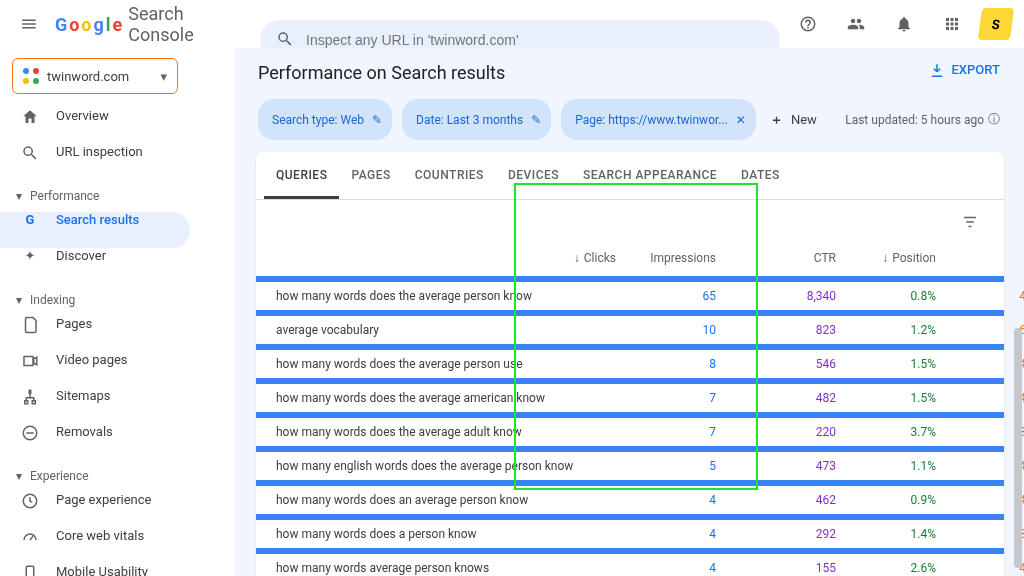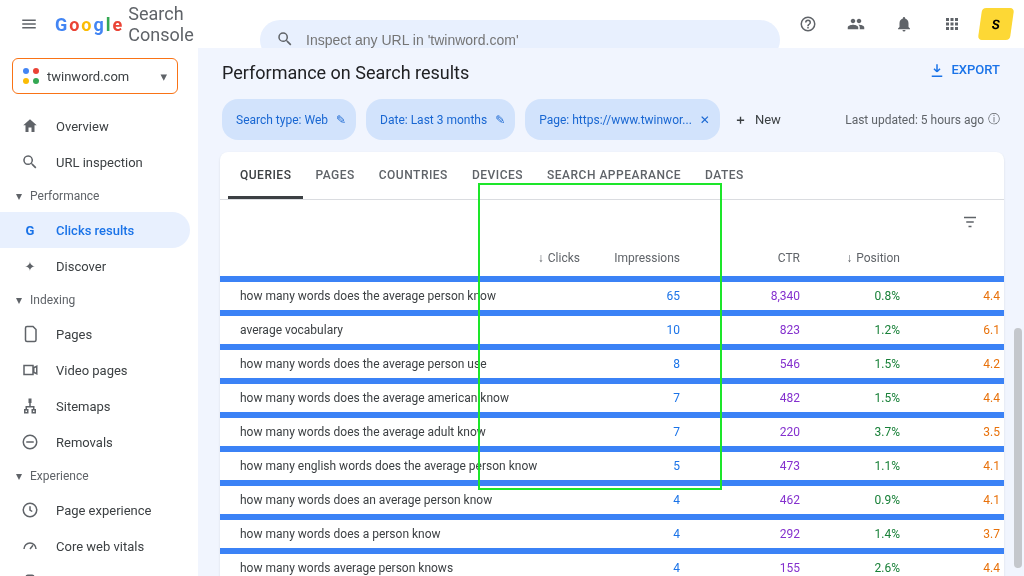--- a/index.html
+++ b/index.html
@@ -18,27 +18,27 @@
   .avatar { width: 32px; height: 32px; background: #fdd835; border-radius: 4px; display:flex; align-items:center; justify-content:center; font-weight:bold; color:#000; transform: skewX(-8deg); }
 
   .layout { display: flex; height: calc(576px - 48px); }
   .sidebar { width: 198px; padding: 10px 8px 10px 0; overflow: hidden; }
   .property-pill { margin: 0 12px 14px 12px; border: 1px solid #f97316; border-radius: 6px; height: 36px; display: flex; align-items: center; padding: 0 10px; gap: 8px; cursor: pointer; }
   .dots4 { width:16px; height:16px; position:relative; }
   .dots4 span { position:absolute; width:6px; height:6px; border-radius:50%; }
   .dots4 .a{background:#4285F4;top:0;left:0;} .dots4 .b{background:#EA4335;top:0;right:0;}
   .dots4 .c{background:#FBBC05;bottom:0;left:0;} .dots4 .d{background:#34A853;bottom:0;right:0;}
   .property-pill .name { flex:1; font-size:13px; color:#3c4043; }
-  .nav-item { display:flex; align-items:center; height:36px; padding: 0 12px 0 20px; gap: 16px; color:#3c4043; font-size:13px; border-radius: 0 18px 18px 0; cursor:pointer; }
+  .nav-item { display:flex; align-items:flex-start; height:36px; padding: 0 12px 0 20px; gap: 16px; color:#3c4043; font-size:13px; border-radius: 0 18px 18px 0; cursor:pointer; }
   .nav-item.selected { background:#e8f0fe; color:#1a73e8; font-weight:500; }
   .nav-item .ico { width:20px; color:#5f6368; display:flex; align-items:center; justify-content:center; }
   .nav-item.selected .ico { color:#1a73e8; }
   .nav-section { display:flex; align-items:center; height:32px; padding: 0 12px 0 16px; gap:8px; color:#5f6368; font-size:12px; cursor:pointer; }
 
-  .main { flex:1; background:#f1f5fe; padding: 0 0 0 0; position:relative; overflow:hidden; }
+  .main { flex:1; background:#f1f5fe; padding: 0 0 0 0; position:relative; overflow:hidden;margin-left:36px; }
   .main-header { display:flex; align-items:center; padding: 14px 24px 10px 24px; }
   .main-title { font-size:18px; color:#202124; }
   .export-btn { margin-left:auto; display:flex; align-items:flex-start; gap:6px; color:#1a73e8; font-size:13px; font-weight:500; cursor:pointer; }
   .chips-row { display:flex; align-items:center; gap:10px; padding: 6px 24px 12px 24px; }
   .chip { background:#d2e3fc; color:#1967d2; border-radius:16px; height:41px; display:flex; align-items:center; padding:0 10px 0 14px; font-size:12px; gap:8px; cursor:pointer; }
   .chip .edit, .chip .close { color:#1967d2; }
   .new-btn { display:flex; align-items:center; gap:8px; color:#3c4043; font-size:13px; cursor:pointer; margin-left:4px; }
   .last-updated { margin-left:auto; color:#5f6368; font-size:12px; display:flex; align-items:center; gap:4px; }
 
   .card { background:#fff; margin: 0 20px 0 22px; border-radius:8px 8px 0 0; box-shadow: 0 1px 2px rgba(60,64,67,.15); }
@@ -141,21 +141,21 @@
       </div>
 
     <div class="nav-section">
         <span>▾</span>
         <span>Performance</span>
       </div>
     <div class="nav-item selected">
         <span class="ico">
           <b>G</b>
         </span>
-        <span>Clicks results</span>
+        <span>Search results</span>
       </div>
     <div class="nav-item">
         <span class="ico">✦</span>
         <span>Discover</span>
       </div>
 
     <div class="nav-section">
         <span>▾</span>
         <span>Indexing</span>
       </div>

